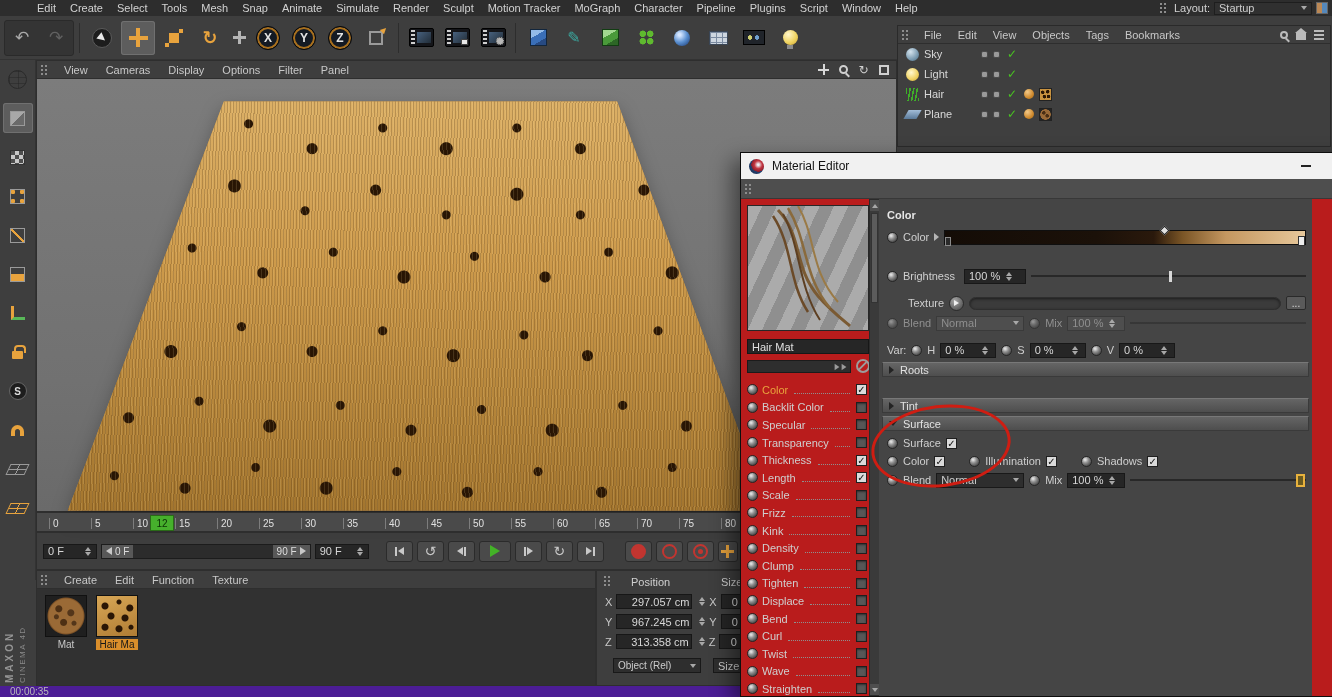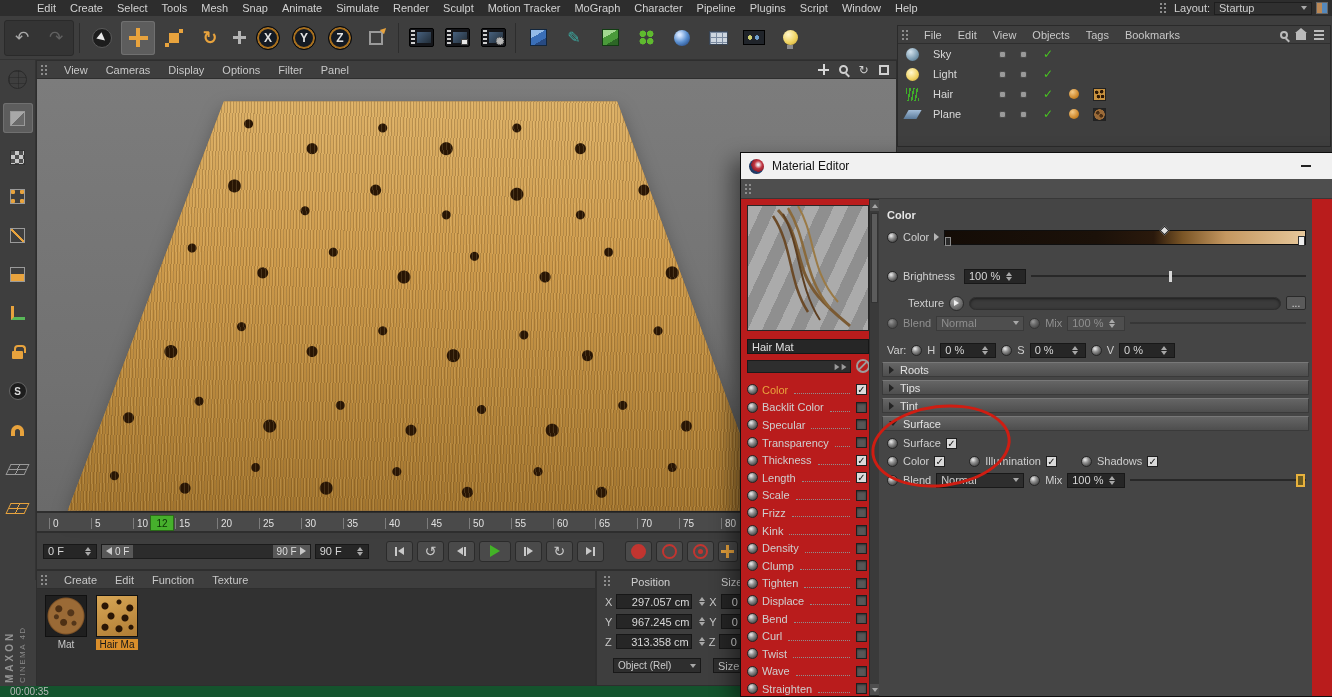--- a/index.html
+++ b/index.html
@@ -128,33 +128,33 @@
 .combo.dis{background:#4e4e4e;color:#8f8f8f;border-color:#3a3a3a}
 
 #objmgr{position:absolute;left:897px;top:25px;width:434px;height:122px;background:#3f3f3f;border:1px solid #2a2a2a}
 #objmgr .pmenu .mi{padding:0 8px}
 .omicons{display:flex;gap:8px;margin-left:auto;margin-right:6px;align-items:center}
 .searchico{width:8px;height:8px;border:2px solid #bbb;border-radius:50%;position:relative}
 .searchico::after{content:"";position:absolute;right:-4px;bottom:-4px;width:5px;height:2px;background:#bbb;transform:rotate(45deg)}
 .homeico{width:10px;height:7px;background:#bbb;position:relative;margin-top:4px}
 .homeico::before{content:"";position:absolute;left:-1px;top:-5px;width:0;height:0;border-left:6px solid transparent;border-right:6px solid transparent;border-bottom:5px solid #bbb}
 .filtico{width:10px;height:10px;background:linear-gradient(#bbb 2px,rgba(0,0,0,0) 2px) 0 0/10px 4px repeat-y}
-.omrow{height:20px;display:flex;align-items:center;padding-left:8px;gap:14px}
+.omrow{height:20px;display:flex;align-items:center;padding-left:8px;gap:5px}
 .omname{width:52px;color:#d8d8d8}
 .vdot{width:7px;height:7px;border-radius:2px;background:#9a9a9a;border:1px solid #4a4a4a}
 .omchk{color:#49c520;font-weight:bold;font-size:12px;width:14px;text-align:center}
 .ico-sky{width:13px;height:13px;border-radius:50%;background:radial-gradient(circle at 35% 30%,#d3e2ec,#7a9ab0 60%,#47697f)}
 .ico-light{width:13px;height:13px;border-radius:50%;background:radial-gradient(circle at 40% 35%,#fff8d0,#f0d468 55%,#c9a22e)}
 .ico-hair{width:13px;height:13px;background:repeating-linear-gradient(100deg,#3fae29 0,#3fae29 1.5px,rgba(0,0,0,0) 1.5px,rgba(0,0,0,0) 3.5px)}
 .ico-plane{width:13px;height:9px;background:linear-gradient(#a3bdd8,#5a7a9a);transform:skewX(-30deg)}
 .tagdot{width:10px;height:10px;border-radius:50%;background:radial-gradient(circle at 35% 30%,#f2c988,#cf8a2e 60%,#9a6317)}
 .tag-leo{width:13px;height:13px;border:1px solid #222;background-color:#c8923f;background-image:radial-gradient(circle at 25% 30%,#2a1605 0,#2a1605 1.5px,rgba(0,0,0,0) 2px),radial-gradient(circle at 70% 25%,#2a1605 0,#2a1605 1.5px,rgba(0,0,0,0) 2px),radial-gradient(circle at 40% 70%,#2a1605 0,#2a1605 1.5px,rgba(0,0,0,0) 2px),radial-gradient(circle at 78% 68%,#2a1605 0,#2a1605 1.5px,rgba(0,0,0,0) 2px)}
 .tag-cookie{width:13px;height:13px;border:1px solid #222;background:radial-gradient(circle at 35% 35%,#4a2e14 0,#4a2e14 1.5px,rgba(0,0,0,0) 2px),radial-gradient(circle at 65% 62%,#4a2e14 0,#4a2e14 1.5px,rgba(0,0,0,0) 2px),radial-gradient(circle at 50% 50%,#9a6a38 0,#9a6a38 5px,#252525 5.5px)}
 
-#statusbar{position:absolute;left:0;top:686px;width:1280px;height:11px;background:#14532d;display:flex;align-items:center;font-size:10px;color:#b8b8b8;padding-left:10px}
+#statusbar{position:absolute;left:0;top:686px;width:1280px;height:11px;background:#4c1d95;display:flex;align-items:center;font-size:10px;color:#b8b8b8;padding-left:10px}
 #statusbar .msg{margin-left:26px;white-space:nowrap}
 #brand{position:absolute;left:4px;top:683px;transform:rotate(-90deg);transform-origin:0 0;color:#949494;line-height:1.05}
 #brand .l1{font-weight:bold;font-size:10px;letter-spacing:3px}
 #brand .l2{font-size:8px;letter-spacing:1.5px;color:#8a8a8a}
 
 #me{position:absolute;left:740px;top:152px;width:672px;height:545px;background:#b91c1c;border:1px solid #0e0e0e;box-shadow:-8px 8px 20px rgba(0,0,0,.45);z-index:30}
 #me-title{height:26px;background:#f1f1f1;display:flex;align-items:center;color:#111;font-size:12px}
 .c4dicon{width:15px;height:15px;border-radius:50%;background:radial-gradient(circle at 62% 38%,#eceff5 6%,#c23540 30%,#8a1f2e 52%,#23406e 54%,#142a4a);margin:0 8px;flex:none}
 .wbtns{margin-left:auto;display:flex;height:100%}
 .wbtn{width:42px;height:100%;display:flex;align-items:center;justify-content:center;color:#222;font-size:13px}
@@ -877,24 +877,20 @@
               <span class="tu"></span>
               <span class="td"></span>
             </span>
           </span>
       </div>
 
       <div class="secbar" style="top:163px">
           <span class="str"></span>
           <span>Roots</span>
         </div>
-      <div class="secbar" style="top:181px">
-          <span class="str"></span>
-          <span>Tips</span>
-        </div>
       <div class="secbar" style="top:199px">
           <span class="str"></span>
           <span>Tint</span>
         </div>
       <div class="secbar" style="top:217px">
           <span class="std"></span>
           <span>Surface</span>
         </div>
 
       <div class="prow" style="top:236px">

